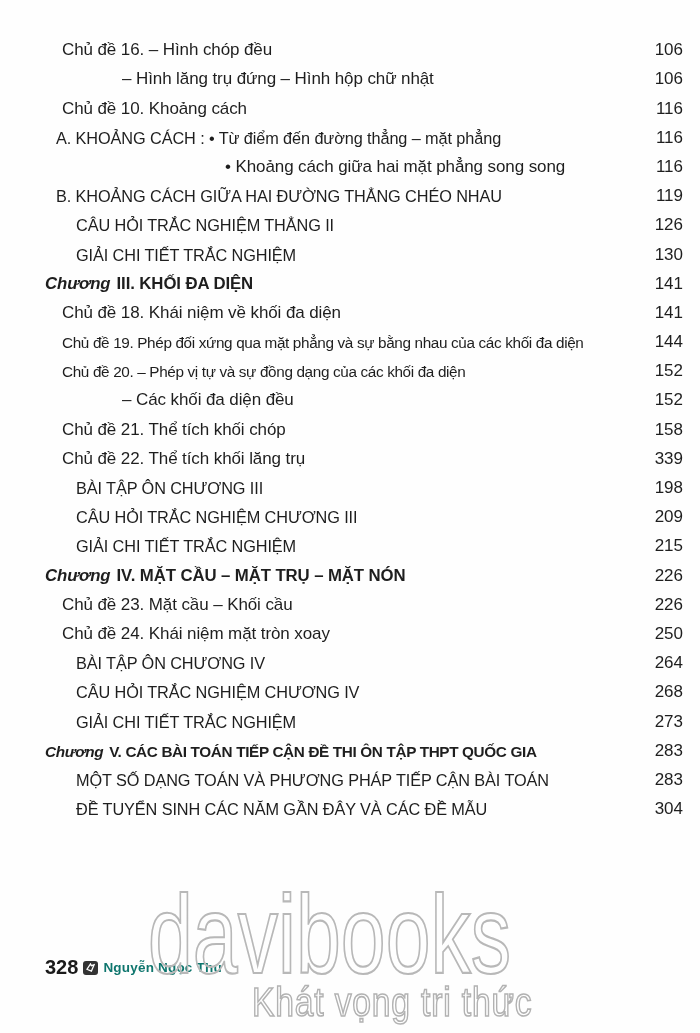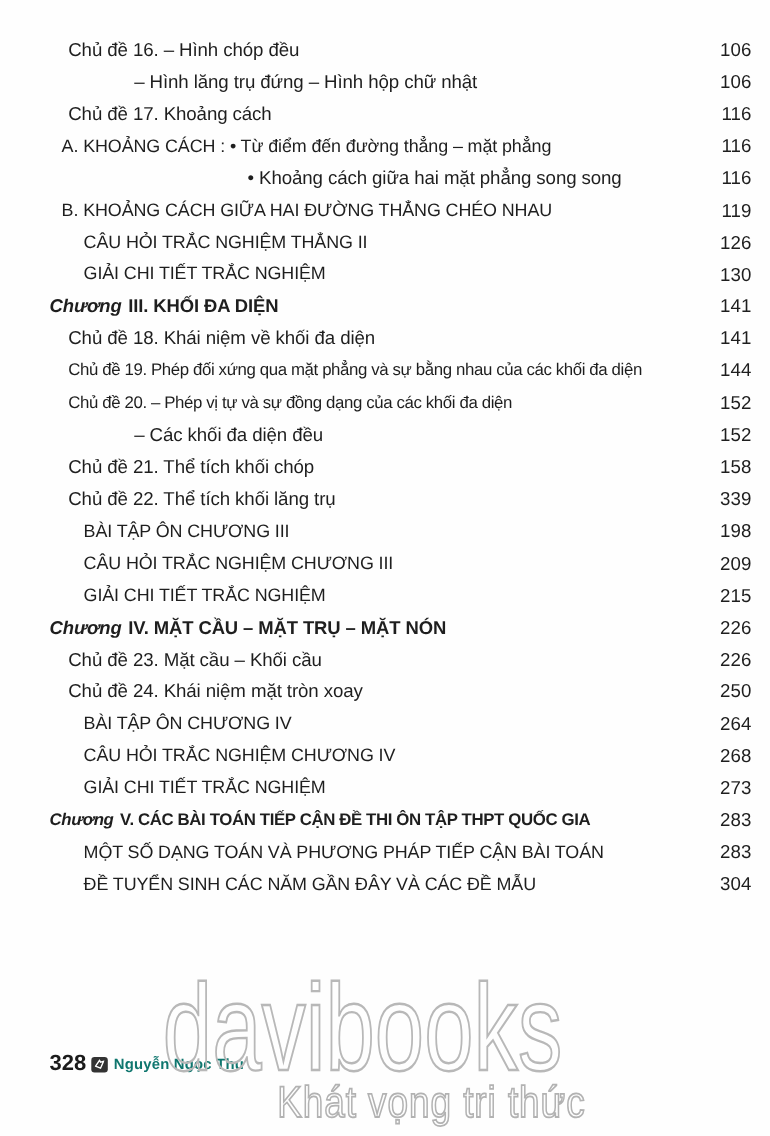--- a/index.html
+++ b/index.html
@@ -4,21 +4,21 @@
 <style>
   html,body{margin:0;padding:0}
   body{
     width:700px;height:1033px;background:#ffffff;position:relative;overflow:hidden;
     font-family:"Liberation Sans","DejaVu Sans",sans-serif;color:#1e1e1e;
   }
   .page{position:absolute;inset:0;background:#fefefe;}
   
   .toc{position:absolute;top:31px;left:0;right:17px;}
   .toc-row{
-    display:flex;align-items:center;height:29.2px;white-space:nowrap;
+    display:flex;align-items:flex-end;height:29.2px;white-space:nowrap;
     font-size:17px;letter-spacing:-0.1px;
   }
   .toc-row .spacer{flex:1 1 auto;min-width:6px;}
   .toc-row .pagenum{
     flex:0 0 auto;min-width:44px;text-align:right;font-size:17px;
     font-weight:normal;letter-spacing:0;
   }
   .r-chapter{font-weight:bold;font-size:16.8px;padding-left:45px;}
   .r-chapter .prefix{font-style:italic;margin-right:6px;}
   .r-chude{padding-left:62px;}
@@ -60,21 +60,21 @@
         <span class="label">Chủ đề 16. – Hình chóp đều</span>
         <span class="spacer"></span>
         <span class="pagenum">106</span>
       </div>
       <div class="toc-row r-cont">
         <span class="label">– Hình lăng trụ đứng – Hình hộp chữ nhật</span>
         <span class="spacer"></span>
         <span class="pagenum">106</span>
       </div>
       <div class="toc-row r-chude">
-        <span class="label">Chủ đề 17. Khoảng cách</span>
+        <span class="label">Chủ đề 10. Khoảng cách</span>
         <span class="spacer"></span>
         <span class="pagenum">116</span>
       </div>
       <div class="toc-row r-sec">
         <span class="label">A. KHOẢNG CÁCH : • Từ điểm đến đường thẳng – mặt phẳng</span>
         <span class="spacer"></span>
         <span class="pagenum">116</span>
       </div>
       <div class="toc-row r-bullet">
         <span class="label">• Khoảng cách giữa hai mặt phẳng song song</span>

